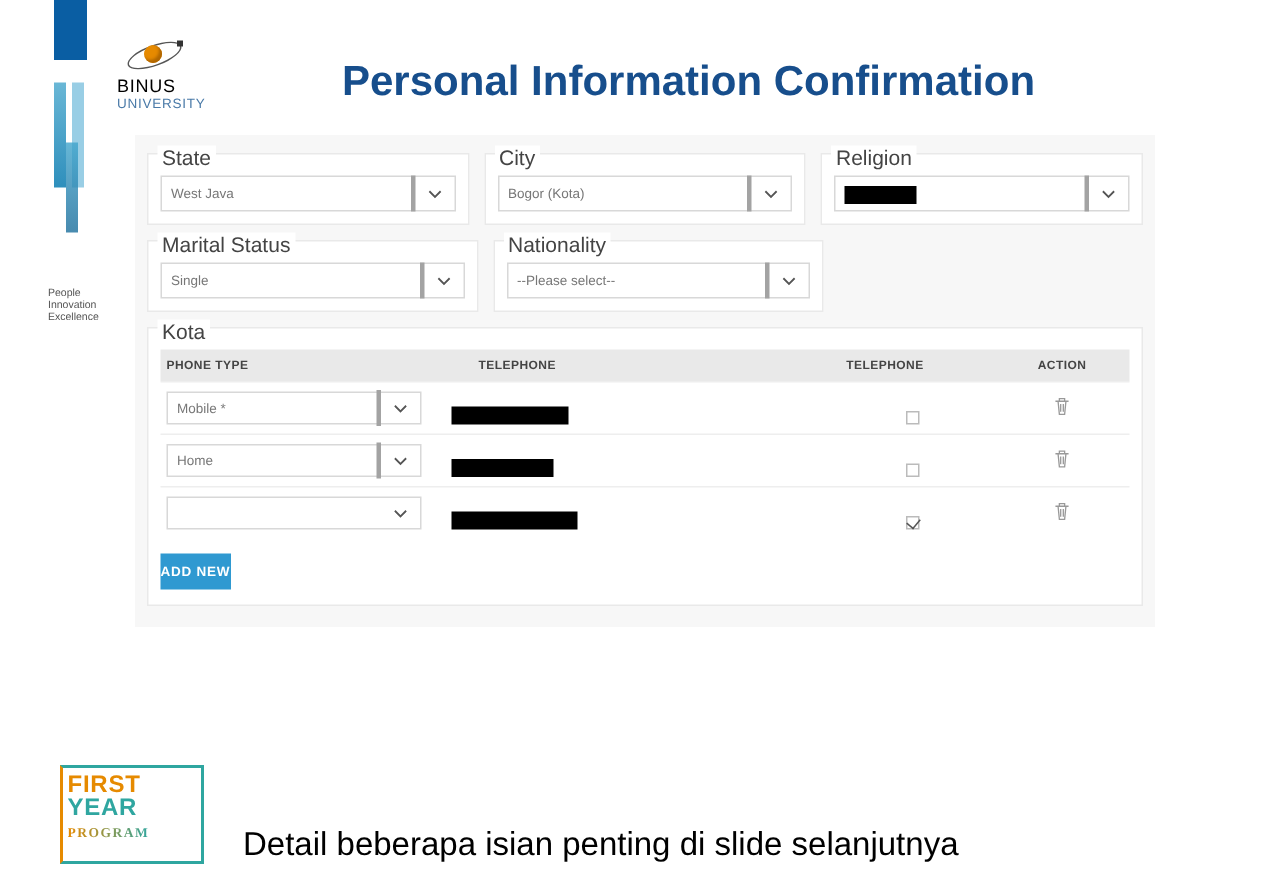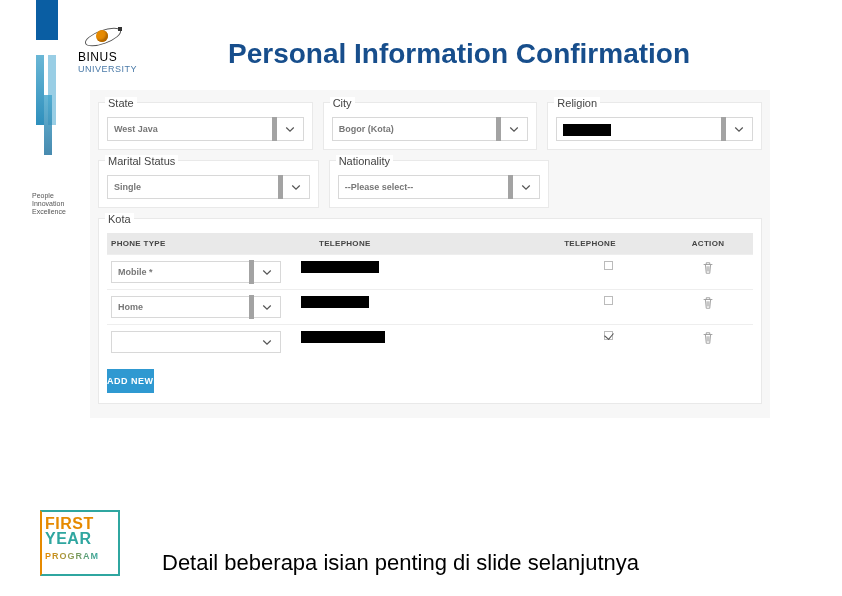--- a/index.html
+++ b/index.html
@@ -107,40 +107,39 @@
     flex: 1;
     background: #fff;
     border: 1px solid #e9e9e9;
     padding: 14px 8px 8px 8px;
   }
   .field-label {
     position: absolute;
     top: -6px; left: 6px;
     background: #fff;
     padding: 0 3px;
-    font-size: 11px;
+    font-size: 14px;
     color: #444;
   }
   .select {
     display: flex;
     align-items: center;
     border: 1px solid #d8d8d8;
     background: #fff;
     height: 24px;
   }
   .select .sval {
     flex: 1;
     padding: 0 6px;
     font-size: 9px;
     color: #777;
-    border-right: 5px solid #a3a3a3;
+    border-right: 3px solid #a3a3a3;
     line-height: 24px;
     white-space: nowrap;
     overflow: hidden;
-    font-weight: bold;
   }
   .select .caret {
     width: 26px;
     display: flex;
     align-items: center;
     justify-content: center;
   }
   .caret svg { width: 12px; height: 12px; }
   .redacted {
     display: inline-block;
@@ -166,21 +165,21 @@
     letter-spacing: 0.3px;
     gap: 18px;
   }
   .thead > div, .trow > div { padding: 6px 4px; }
   .col-type { width: 190px; }
   .col-tel { flex: 1; text-align: left; }
   .col-pref { width: 110px; text-align: center; }
   .col-act { width: 90px; text-align: center; }
   .trow {
     display: flex;
-    align-items: flex-start;
+    align-items: flex-end;
     border-top: 1px solid #eee;
     min-height: 30px;
   }
   .trow .select { width: 170px; height: 22px; }
   .trow .sval { font-size: 9px; }
   .redbar {
     background: #000;
     height: 12px;
     width: 78px;
     margin: 0 auto 0 0;
@@ -217,39 +216,40 @@
   .footnote {
     position: absolute;
     left: 162px; top: 550px;
     font-size: 22px;
     color: #000;
   }
   
   .fyp {
     position: absolute;
     left: 40px; top: 510px;
-    width: 80px; height: 66px;
+    width: 96px; height: 66px;
     border-top: 2px solid #2fa6a0;
     border-bottom: 2px solid #2fa6a0;
     border-left: 2px solid #e68a00;
     border-right: 2px solid #2fa6a0;
     padding: 4px 3px;
     line-height: 0.95;
     background: #fff;
   }
   .fyp .w1 { font-size: 16px; font-weight: bold; color: #e68a00; letter-spacing: 0.5px;}
   .fyp .w2 { font-size: 16px; font-weight: bold; color: #2fa6a0; letter-spacing: 0.5px;}
   .fyp .w3 {
     font-size: 9px; font-weight: bold; letter-spacing: 1px;
     background: linear-gradient(90deg,#e68a00,#2fa6a0);
     -webkit-background-clip: text;
     background-clip: text;
     color: transparent;
     display: inline-block;
     margin-top: 2px;
+    font-family: Liberation Serif, serif;
   }
 </style>
 </head>
 <body>
 
 <div class="leftbar">
   <div class="solid"></div>
   <div class="patch"></div>
   <div class="patch2"></div>
 </div>

